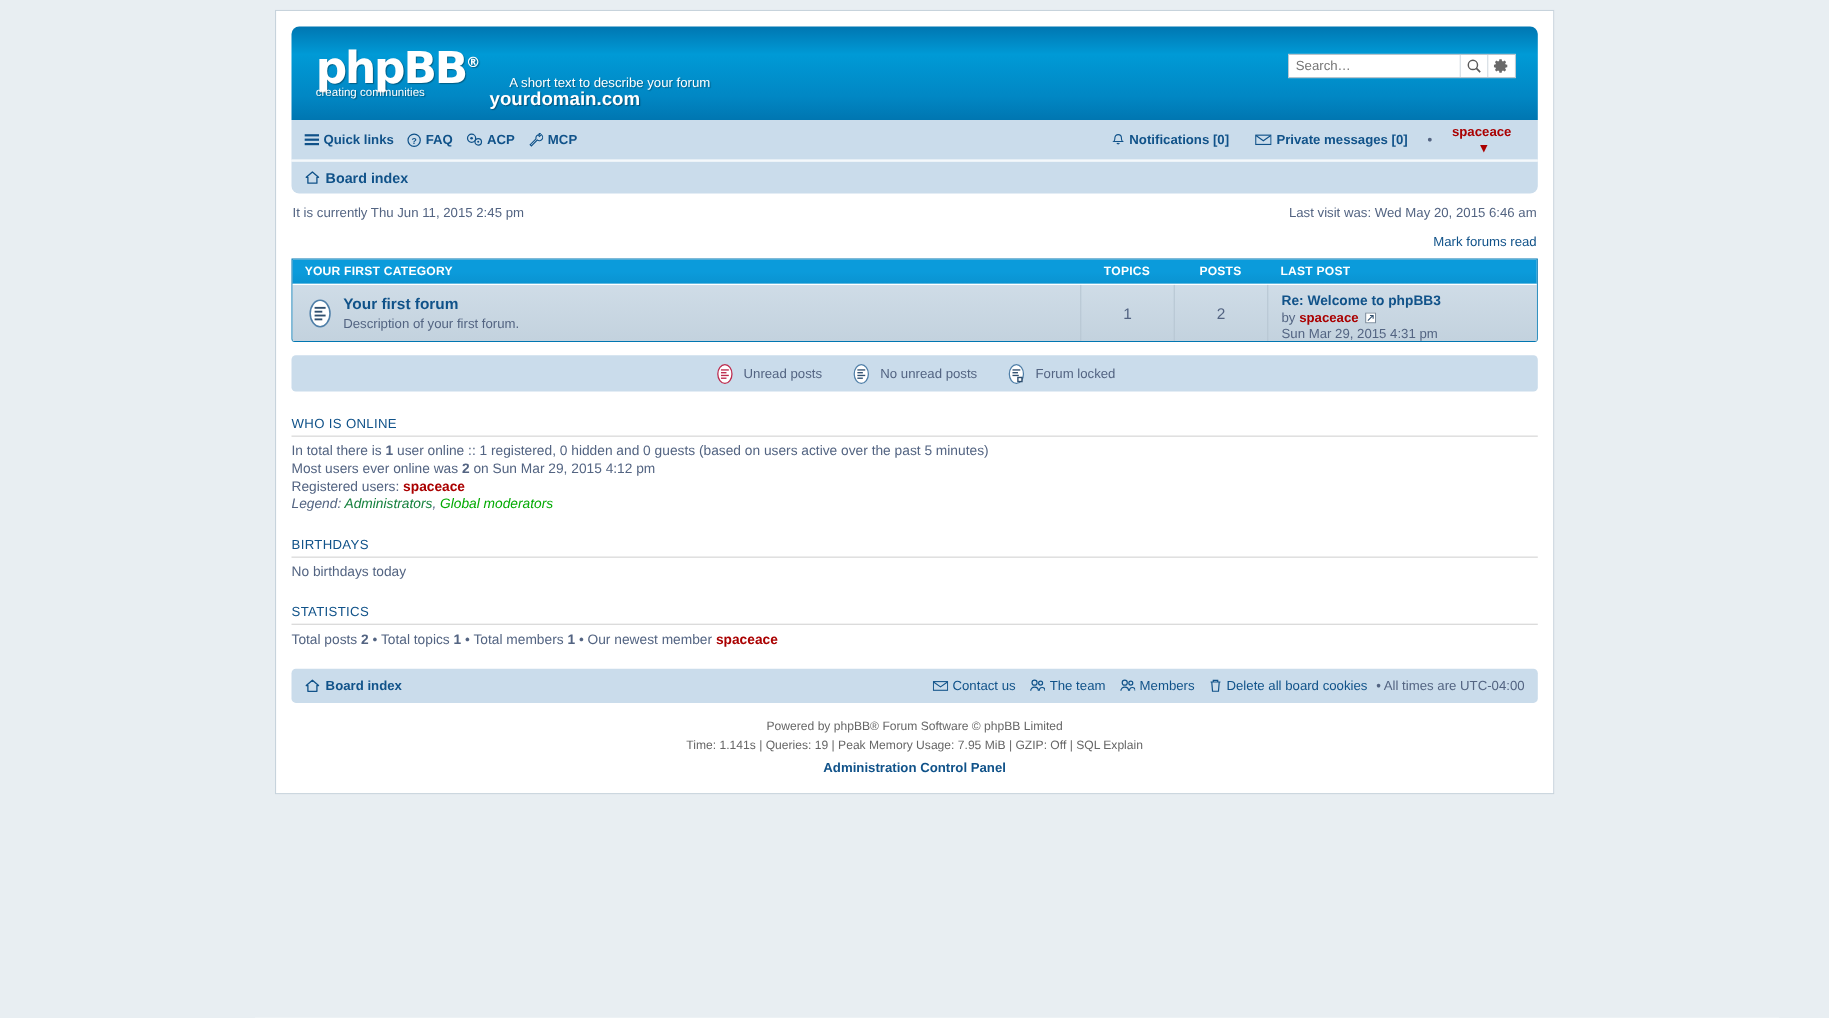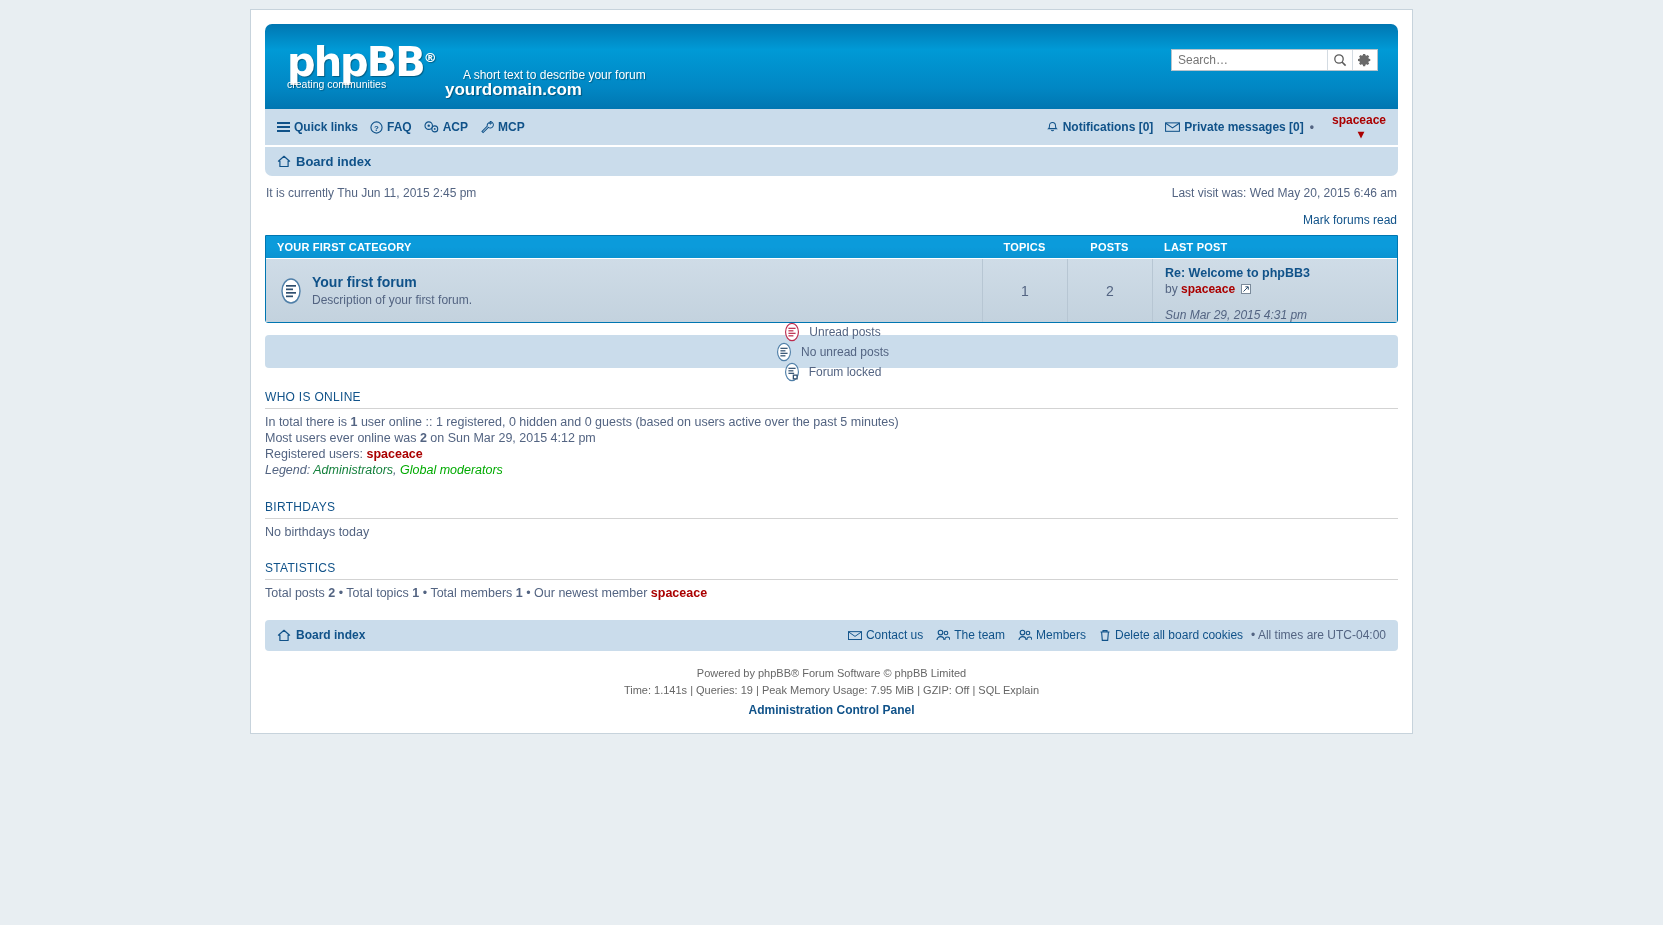--- a/index.html
+++ b/index.html
@@ -94,21 +94,21 @@
     padding: 0 12px;
     font-size: 12px;
   }
   .navbar .left, .navbar .right { display: flex; align-items: center; }
   .navbar .right { margin-left: auto; }
   .nav-item {
     display: inline-flex; align-items: center;
     color: #105289; font-weight: bold;
     margin-right: 12px; white-space: nowrap;
   }
-  .navbar .right .nav-item { margin-right: 0; margin-left: 12px; }
+  .navbar .right .nav-item { margin-right: 12px; margin-left: 12px; }
   .nav-item .ic { margin-right: 4px; display: inline-flex; }
   .red { color: #aa0000; font-weight: bold; flex-direction: column; }
   .dot { color: #536482; margin: 0 6px; font-weight: bold; }
 
   
   .hamburger { width: 13px; height: 11px; display: inline-block; position: relative; }
   .hamburger i {
     position: absolute; left: 0; width: 13px; height: 2px; background: #105289; display: block;
   }
   .hamburger i:nth-child(1){ top:0 } .hamburger i:nth-child(2){ top:4px } .hamburger i:nth-child(3){ top:8px }
@@ -157,30 +157,30 @@
     width: 85px; text-align: center; font-size: 14px; color: #536482;
     display: flex; align-items: center; justify-content: center;
     border-left: 1px solid #b7c6d3;
   }
   .forum-last {
     width: 245px; padding: 7px 0 0 12px; font-size: 12px;
     border-left: 1px solid #b7c6d3;
   }
   .forum-last .t { font-weight: bold; color: #105289; font-size: 12.5px; }
   .forum-last .l2 { margin-top: 2px; }
-  .forum-last .l3 { margin-top: 12px; color: #536482; font-style: italic; }
+  .forum-last .l3 { margin-top: 0; color: #536482; }
 
   
   .legend {
     margin-top: 12px;
     background: #cadceb;
     border-radius: 4px;
     height: 33px;
     display: flex; align-items: center; justify-content: center;
-    font-size: 12px; color: #536482; flex-direction: column;
+    gap: 26px; font-size: 12px; color: #536482;
   }
   .legend .item { display: flex; align-items: center; gap: 7px; }
 
   
   .section { margin-top: 22px; }
   .sec-title {
     font-size: 12px; color: #105289; font-weight: normal;
     letter-spacing: .3px; padding-bottom: 4px;
     border-bottom: 1px solid #d3d3d3;
     margin: 0 0 7px 0;

